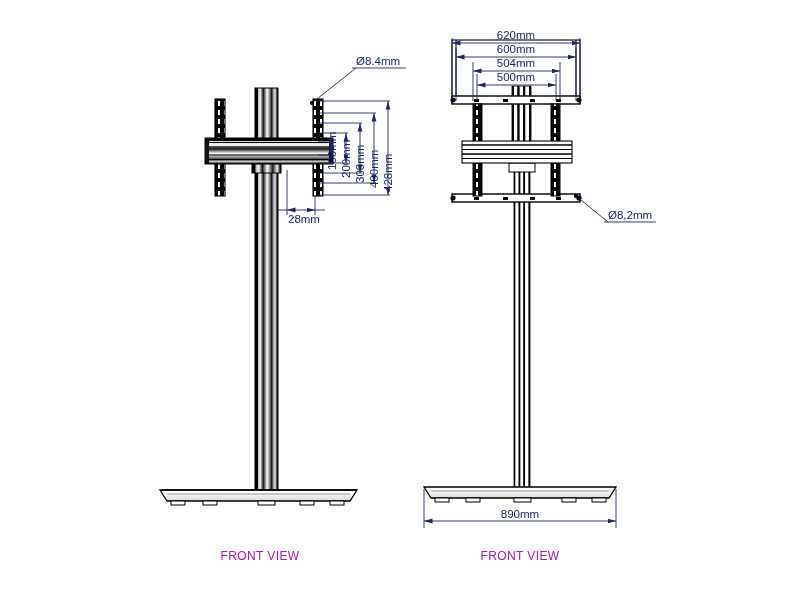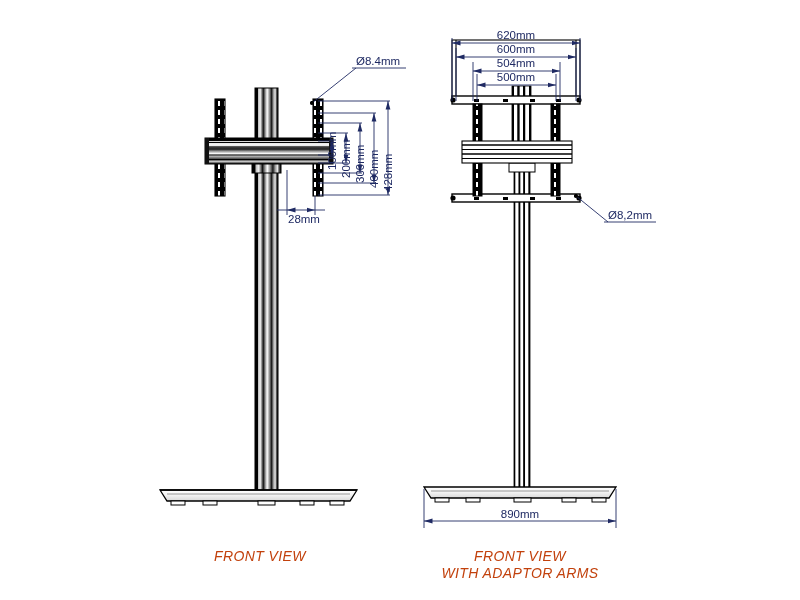--- a/index.html
+++ b/index.html
@@ -1,21 +1,21 @@
 <!DOCTYPE html>
 <html><head>
 <meta charset="utf-8">
 <style>
   html,body{margin:0;padding:0;background:#ffffff;}
   body{width:800px;height:600px;overflow:hidden;
        font-family:"Liberation Sans", sans-serif;}
   #sheet{position:relative;width:800px;height:600px;background:#fff;}
   svg.draw{position:absolute;left:0;top:0;width:800px;height:600px;}
-  .cap{position:absolute;text-align:center;color:#c2410c;
-       font-size:14px;letter-spacing:.4px;font-family:"Liberation Sans", sans-serif;font-style:italic;}
+  .cap{position:absolute;text-align:center;color:#a21caf;
+       font-size:12px;letter-spacing:.4px;font-family:"Liberation Sans", sans-serif;}
   .cap div{line-height:17px;white-space:nowrap;}
   #cap-left{left:150px;top:548px;width:220px;}
   #cap-right{left:410px;top:548px;width:220px;}
 </style>
 </head>
 <body>
 
 <div id="sheet">
 
   <svg class="draw" viewBox="0 0 800 600">
@@ -254,16 +254,15 @@
         <text x="630" y="219" font-size="11.5">Ø8,2mm</text>
       </g>
     </g>
   </svg>
 
   <div class="cap" id="cap-left">
     <div>FRONT VIEW</div>
   </div>
   <div class="cap" id="cap-right">
     <div>FRONT VIEW</div>
-    <div>WITH ADAPTOR ARMS</div>
   </div>
 
 </div>
 
 </body></html>

